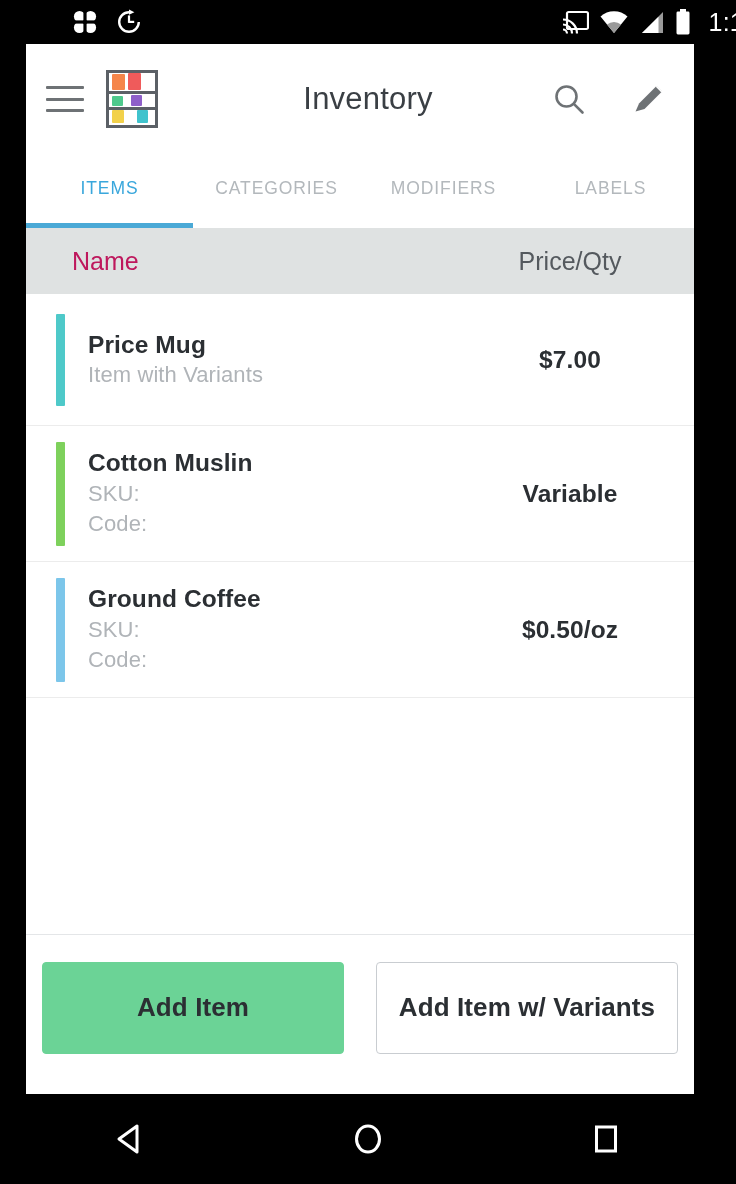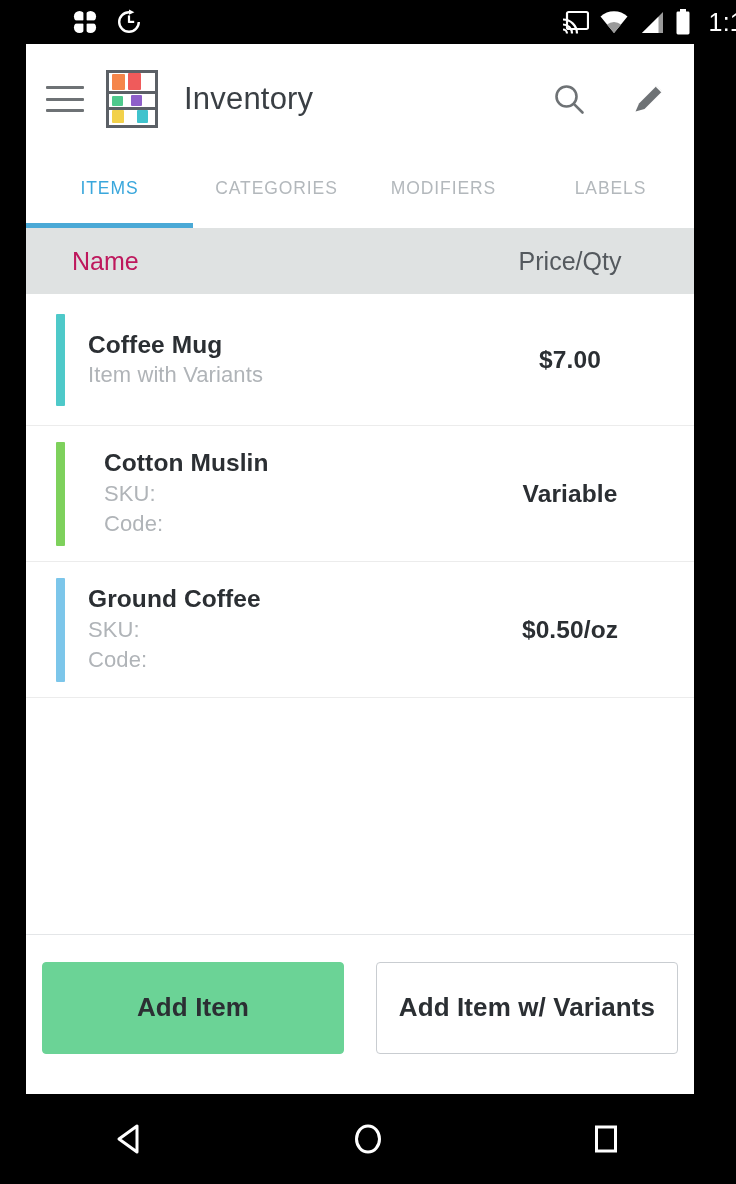--- a/index.html
+++ b/index.html
@@ -61,20 +61,21 @@
   }
 
   
   .appbar {
     height: 110px;
     display: flex;
     align-items: center;
     padding: 0 22px 0 20px;
     box-sizing: border-box;
     background: #ffffff;
+    text-align: center;
   }
   .hamburger {
     width: 38px;
     height: 26px;
     display: flex;
     flex-direction: column;
     justify-content: space-between;
     margin-right: 22px;
     cursor: pointer;
   }
@@ -393,27 +394,27 @@
   <div class="list-header">
     <div class="lh-name">Name</div>
     <div class="lh-price">Price/Qty</div>
   </div>
 
   <div class="list-area">
 
     <div class="row" style="height:132px;">
       <div class="row-accent" style="height:92px;background:#4ec9c9;"></div>
       <div class="row-text">
-        <div class="row-title">Coffee Mug</div>
+        <div class="row-title">Price Mug</div>
         <div class="row-sub">Item with Variants</div>
       </div>
       <div class="row-price">$7.00</div>
     </div>
 
-    <div class="row" style="height:136px;gap:16px;">
+    <div class="row" style="height:136px;">
       <div class="row-accent" style="height:104px;background:#7ed15c;"></div>
       <div class="row-text">
         <div class="row-title">Cotton Muslin</div>
         <div class="row-sub">SKU:</div>
         <div class="row-sub">Code:</div>
       </div>
       <div class="row-price">Variable</div>
     </div>
 
     <div class="row" style="height:136px;">

